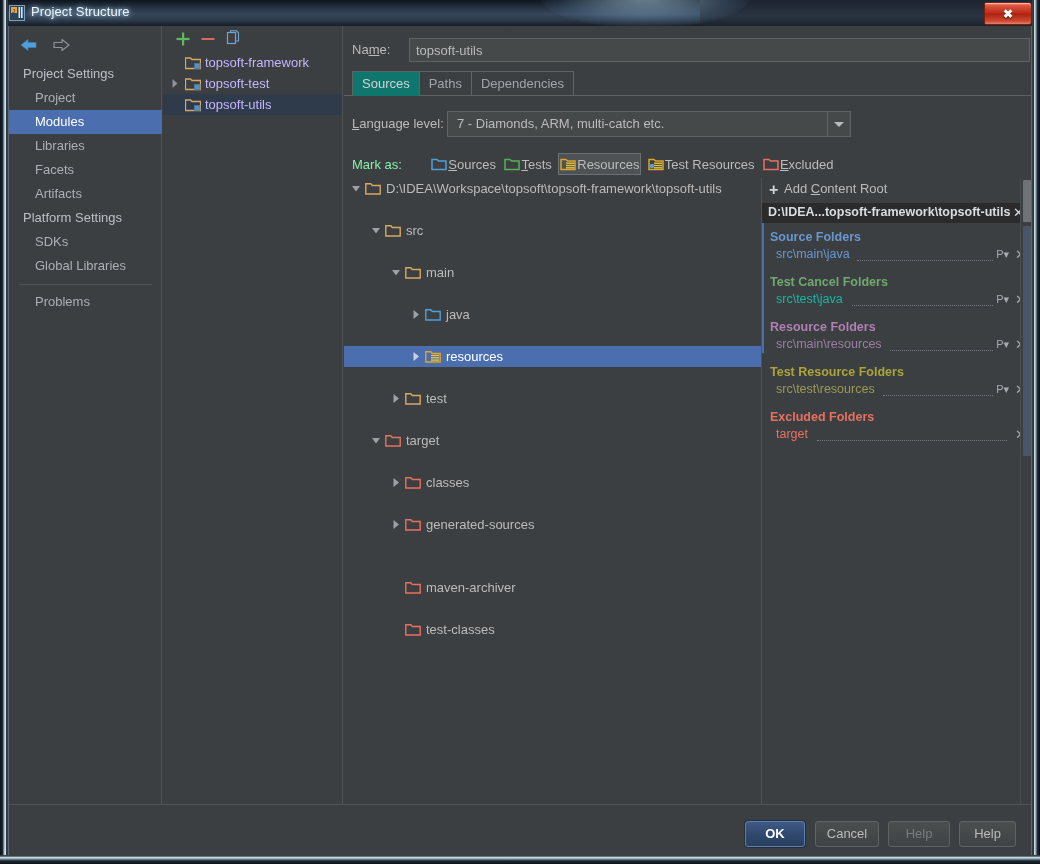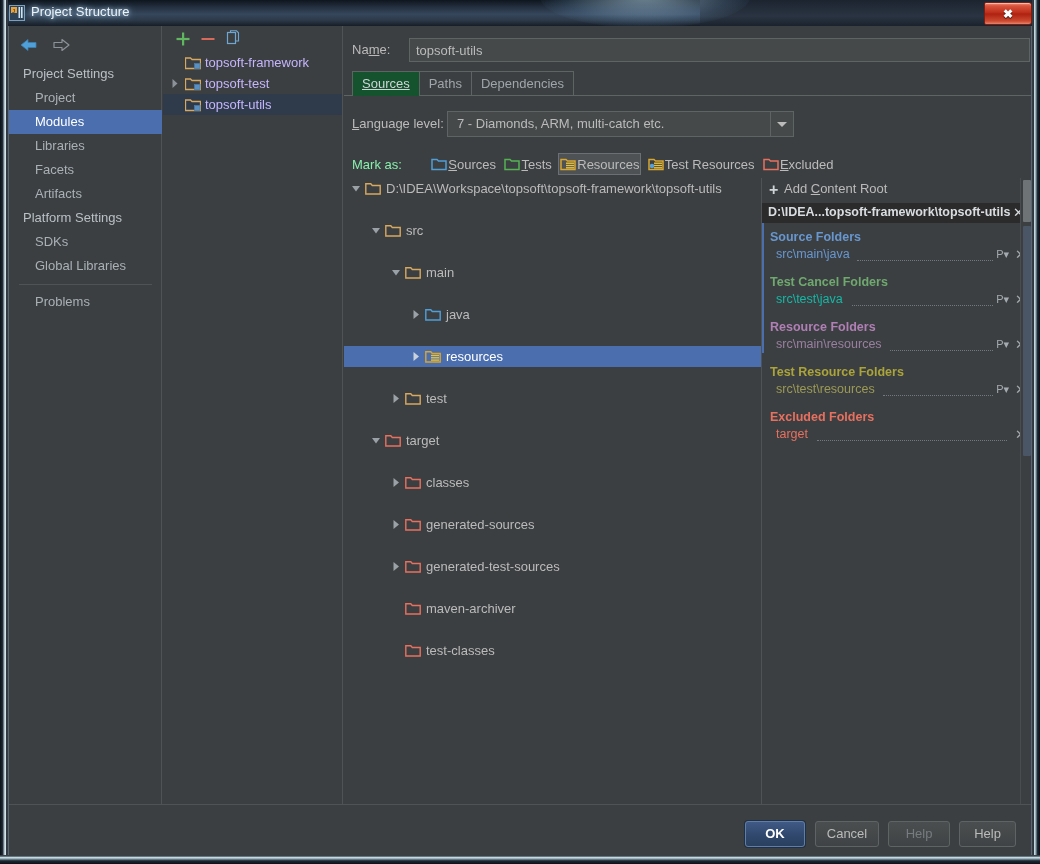--- a/index.html
+++ b/index.html
@@ -205,31 +205,30 @@
     position: relative; float: left; height: 25px; line-height: 24px;
     padding: 0 9px; font-size: 13px; color: #9fa6ab;
     border: 1px solid #5e6364;
     border-bottom: none;
     background: #3c3f41;
     box-sizing: border-box;
     cursor: pointer;
     margin-right: -1px;
   }
   .tab.active {
-    background: #14532d;
+    background: #0f766e;
     color: #cfd4d7;
     z-index: 2;
-    text-decoration: underline;
   }
 
   #lang-row { position: absolute; left: 8px; top: 85px; height: 26px; }
   #lang-label { position: absolute; left: 0; top: 5px; font-size: 13px; color: #bbbbbb; white-space: nowrap; }
   #lang-combo {
     position: absolute; left: 95px; top: 0;
-    width: 347px; height: 26px;
+    width: 404px; height: 26px;
     background: #45494a;
     border: 1px solid #5e6364;
     box-sizing: border-box;
     cursor: pointer;
   }
   #lang-value {
     position: absolute; left: 9px; top: 4px; font-size: 13px; color: #bbbbbb;
     white-space: nowrap;
   }
   #lang-arrow-box {
@@ -746,33 +745,20 @@
                 </svg>
             </span>
             <span class="tr-icon" style="left:61px">
               <svg width="16" height="15" viewBox="0 0 16 15">
                   <path d="M0.8 2.8 L0.8 13 L15.2 13 L15.2 4.5 L7.3 4.5 L5.8 2.8 Z" fill="none" stroke="#e8705f" stroke-width="1.4"></path>
                 </svg>
             </span>
             <span class="tr-label" style="left:82px">generated-sources</span>
           </div>
 
-          <div class="tree-row" style="top:189px">
-            <span class="tw" style="left:45px">
-              <svg width="14" height="21" viewBox="0 0 14 21">
-                  <path d="M4.5 6 L10 10.5 L4.5 15 Z" fill="#9aa1a7"></path>
-                </svg>
-            </span>
-            <span class="tr-icon" style="left:61px">
-              <svg width="16" height="15" viewBox="0 0 16 15">
-                  <path d="M0.8 2.8 L0.8 13 L15.2 13 L15.2 4.5 L7.3 4.5 L5.8 2.8 Z" fill="none" stroke="#e8705f" stroke-width="1.4"></path>
-                </svg>
-            </span>
-            <span class="tr-label" style="left:82px">generated-test-sources</span>
-          </div>
 
           <div class="tree-row" style="top:210px">
             <span class="tr-icon" style="left:61px">
               <svg width="16" height="15" viewBox="0 0 16 15">
                   <path d="M0.8 2.8 L0.8 13 L15.2 13 L15.2 4.5 L7.3 4.5 L5.8 2.8 Z" fill="none" stroke="#e8705f" stroke-width="1.4"></path>
                 </svg>
             </span>
             <span class="tr-label" style="left:82px">maven-archiver</span>
           </div>
 

